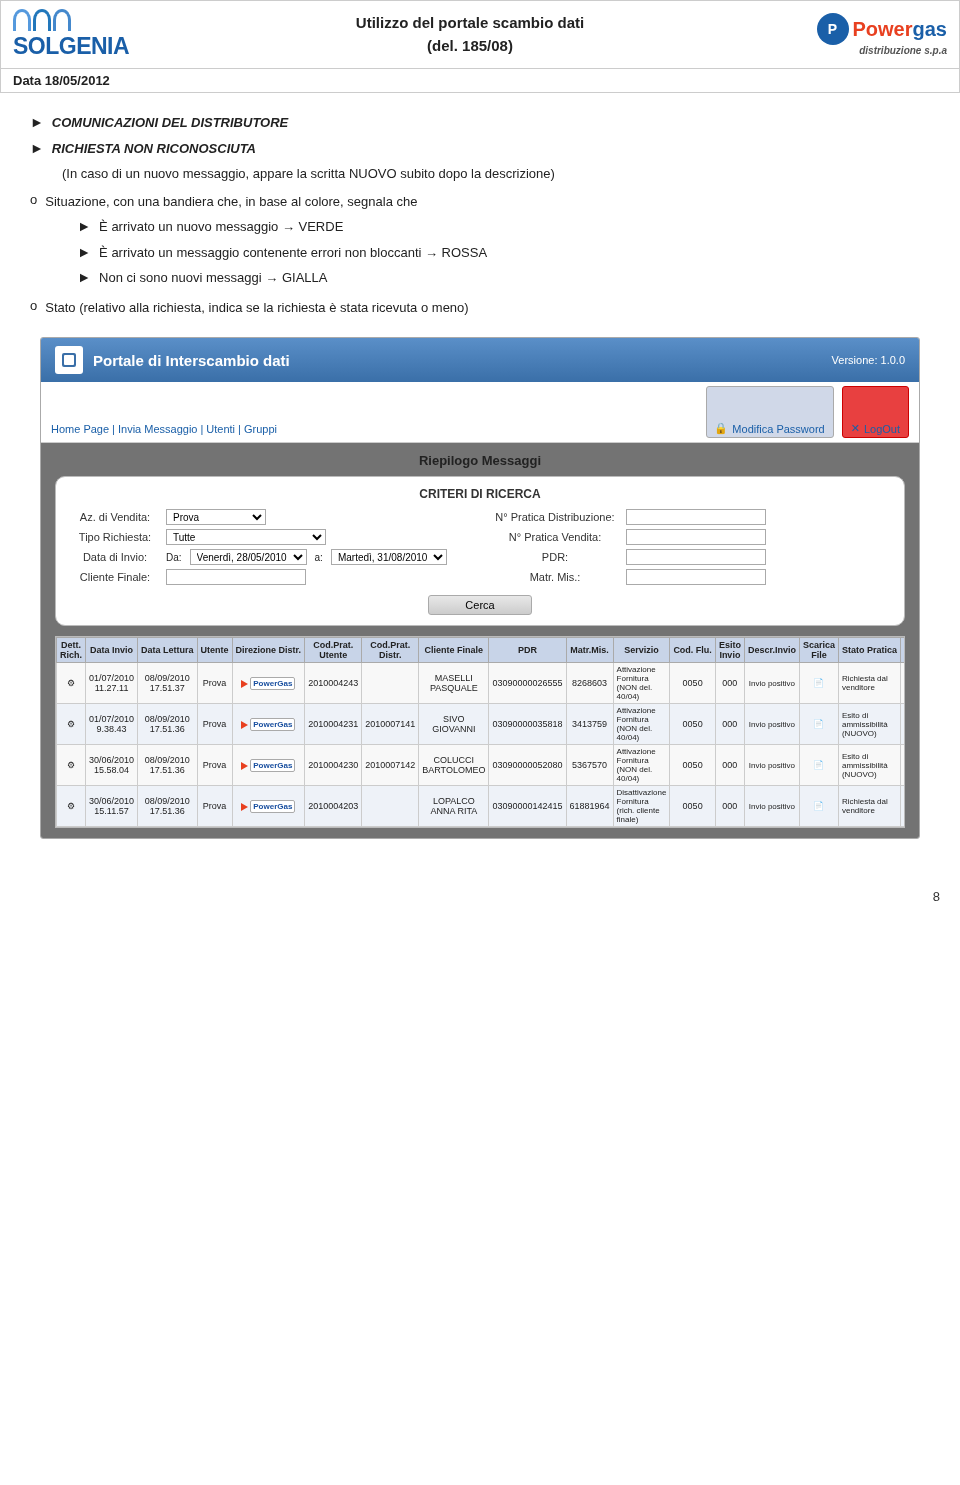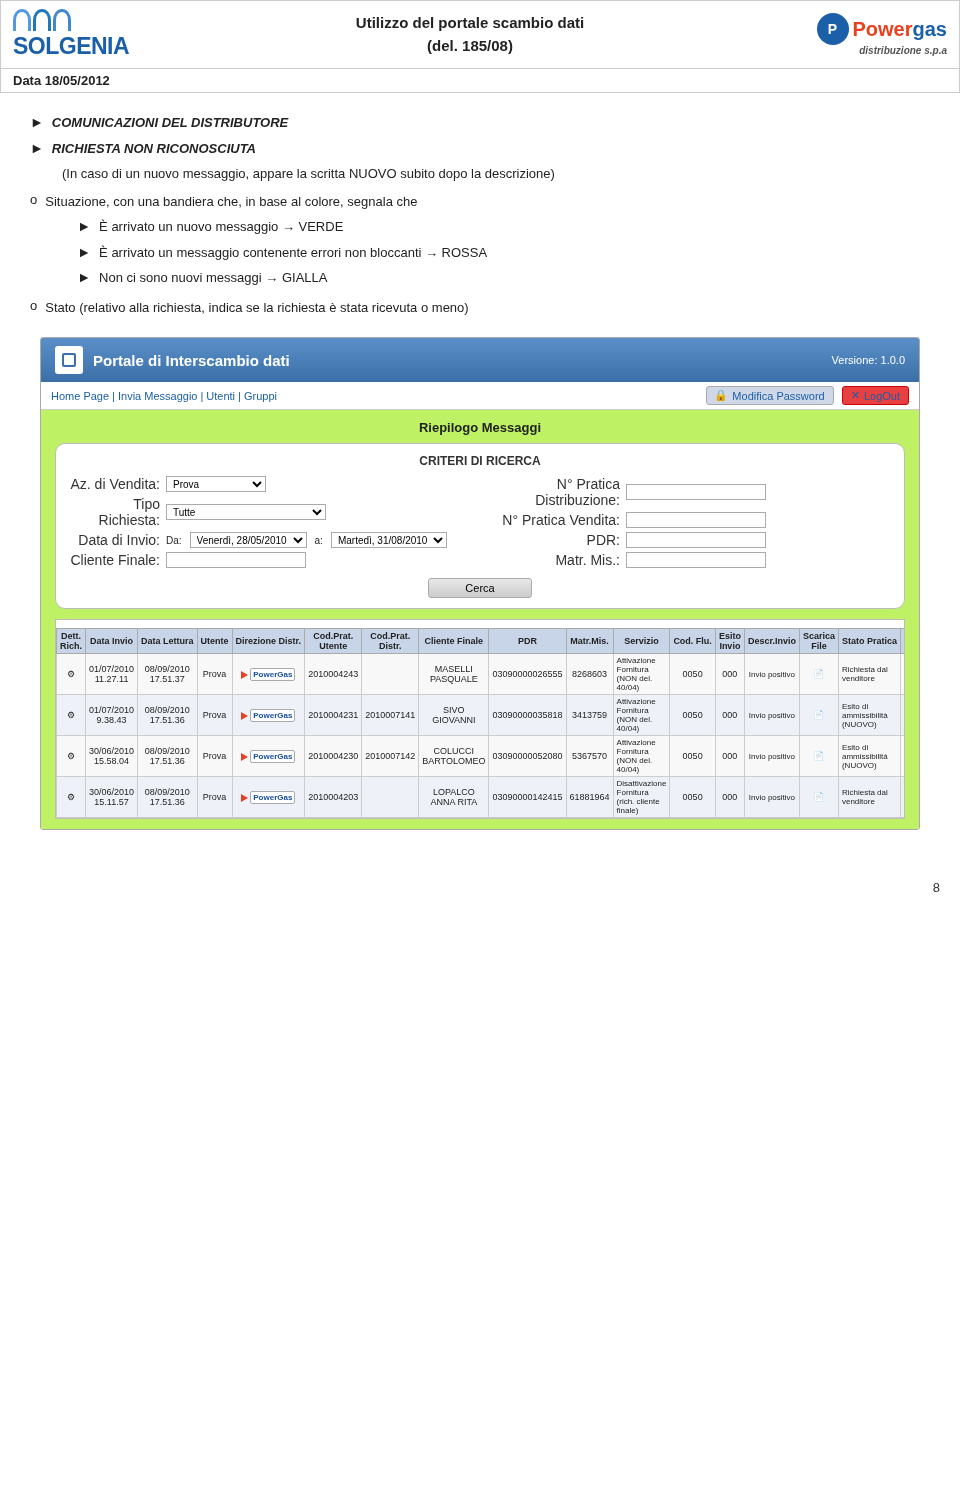--- a/index.html
+++ b/index.html
@@ -120,20 +120,21 @@
       padding: 4px 10px;
       font-size: 11px;
       color: #1a5fa8;
       display: flex;
       gap: 0;
       align-items: center;
     }
     .portal-nav span {
       color: #1a5fa8;
       cursor: pointer;
+      margin-top: 33px;
     }
     .portal-nav-sep { color: #555; margin: 0 3px; }
     .portal-nav-right {
       margin-left: auto;
       display: flex;
       gap: 8px;
       align-items: center;
     }
     .portal-btn {
       background: #d0d8e8;
@@ -142,21 +143,21 @@
       padding: 2px 8px;
       font-size: 11px;
       cursor: pointer;
       display: flex;
       align-items: center;
       gap: 4px;
     }
     .portal-btn.red { background: #e84040; color: #fff; border-color: #c00; }
 
     .portal-body {
-      background: #bef264;
+      background: #737373;
       padding: 10px 14px;
     }
 
     
     .riepilogo-title {
       text-align: center;
       font-size: 13px;
       font-weight: bold;
       margin-bottom: 8px;
     }
@@ -181,23 +182,23 @@
     }
     .criteri-row {
       display: flex;
       align-items: center;
       gap: 6px;
       margin-bottom: 4px;
       font-size: 11px;
     }
     .criteri-label {
       width: 90px;
-      text-align: right;
+      text-align: center;
       flex-shrink: 0;
-      font-size: 14px;
+      font-size: 11px;
       color: #333;
     }
     .criteri-input {
       background: #fff;
       border: 1px solid #aaa;
       height: 16px;
       font-size: 10px;
       padding: 1px 3px;
       min-width: 80px;
     }
@@ -228,21 +229,20 @@
     .data-table-wrap {
       background: #fff;
       border: 1px solid #bbb;
       overflow-x: auto;
       font-size: 9px;
     }
     .data-table {
       width: 100%;
       border-collapse: collapse;
       font-size: 9px;
-      margin-top: 8px;
     }
     .data-table th {
       background: #c8d4e8;
       border: 1px solid #aaa;
       padding: 2px 3px;
       text-align: center;
       font-weight: bold;
       white-space: nowrap;
       font-size: 9px;
       color: #222;

